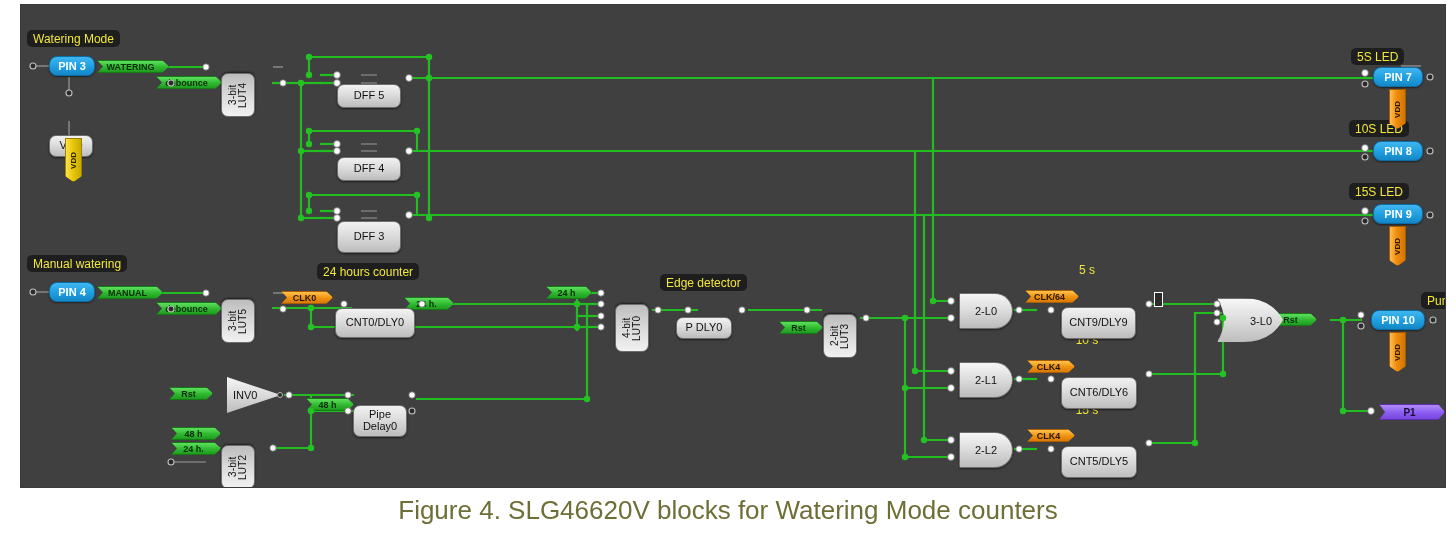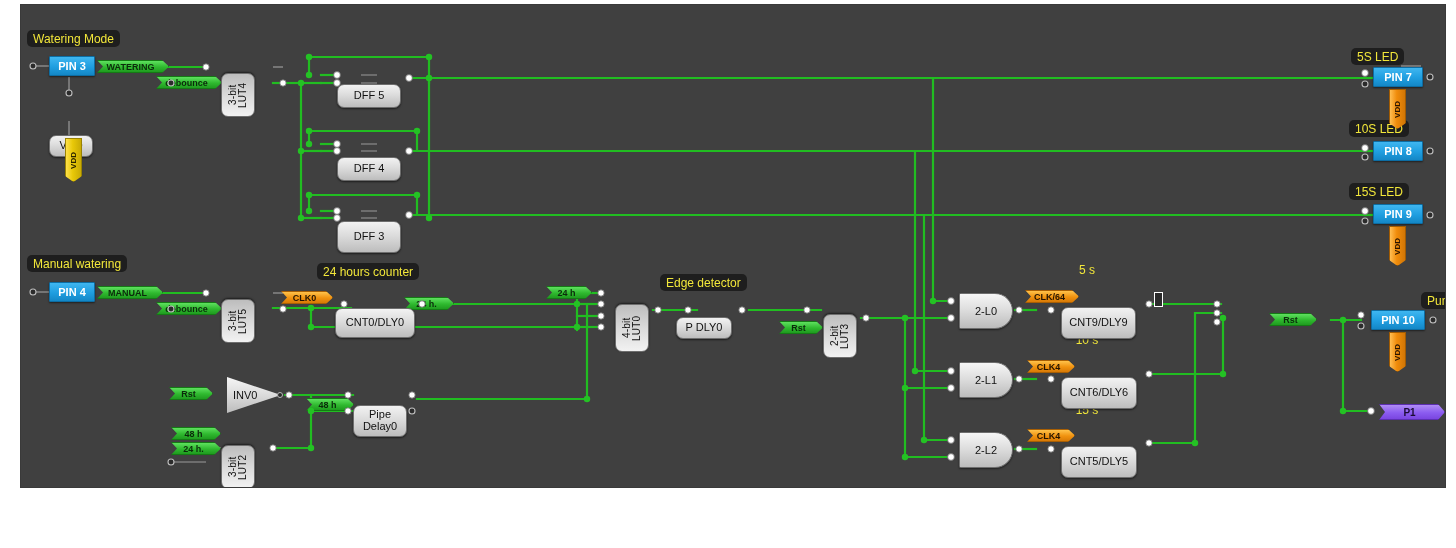--- a/index.html
+++ b/index.html
@@ -26,21 +26,21 @@
     display:flex;align-items:center;justify-content:center;text-align:center;
     box-shadow:0 1px 2px rgba(0,0,0,.55);
     font-family:"Liberation Sans",sans-serif;
     margin-top:18px;
   }
   .blk.vert{writing-mode:vertical-rl;transform:rotate(180deg);letter-spacing:.2px;font-size:10px;}
 
   
   .pin{
     background:linear-gradient(180deg,#3fb6f0 0%,#1f9ee0 55%,#1487c6 100%);
-    border:1px solid #0d6da3;border-radius:1px;
+    border:1px solid #0d6da3;border-radius:8px;
     color:#ffffff;font-size:11px;font-weight:bold;
     display:flex;align-items:center;justify-content:center;
     box-shadow:0 1px 2px rgba(0,0,0,.5);
   }
 
   
   .ttl{
     background:#1e1e1e;border-radius:5px;color:#f2e73a;
     font-size:12px;display:flex;align-items:center;justify-content:center;
     padding:1px 6px;white-space:nowrap;
@@ -321,20 +321,21 @@
 
     <div class="invg" style="left:206px;top:372px;width:48px;height:36px">
       <span>INV0</span>
     </div>
     <div class="odot" style="left:256px;top:387px"></div>
 
     <div class="andg" style="left:938px;top:288px;width:52px;height:34px">2-L0</div>
     <div class="andg" style="left:938px;top:357px;width:52px;height:34px">2-L1</div>
     <div class="andg" style="left:938px;top:427px;width:52px;height:34px">2-L2</div>
 
+    <div class="org" style="left:1196px;top:293px;width:66px;height:44px">3-L0</div>
 
     <svg class="lay" width="1424" height="482" viewBox="0 0 1424 482">
       <g>
 
         <g fill="#ffffff" stroke="#666" stroke-width="0.8">
           <circle cx="185" cy="62" r="3.2"></circle>
             <circle cx="185" cy="288" r="3.2"></circle>
           <circle cx="262" cy="78" r="3.2"></circle>
             <circle cx="262" cy="304" r="3.2"></circle>
           <circle cx="316" cy="70" r="3.4"></circle>
@@ -437,13 +438,14 @@
             <circle cx="1344" cy="152" r="3"></circle>
           <circle cx="1344" cy="216" r="3"></circle>
             <circle cx="1340" cy="321" r="3"></circle>
           <circle cx="391" cy="406" r="3"></circle>
         </g>
       </g>
     </svg>
 
   </div>
 
+  <div id="caption">Figure 4. SLG46620V blocks for Watering Mode counters</div>
 </div>
 
 </body></html>

